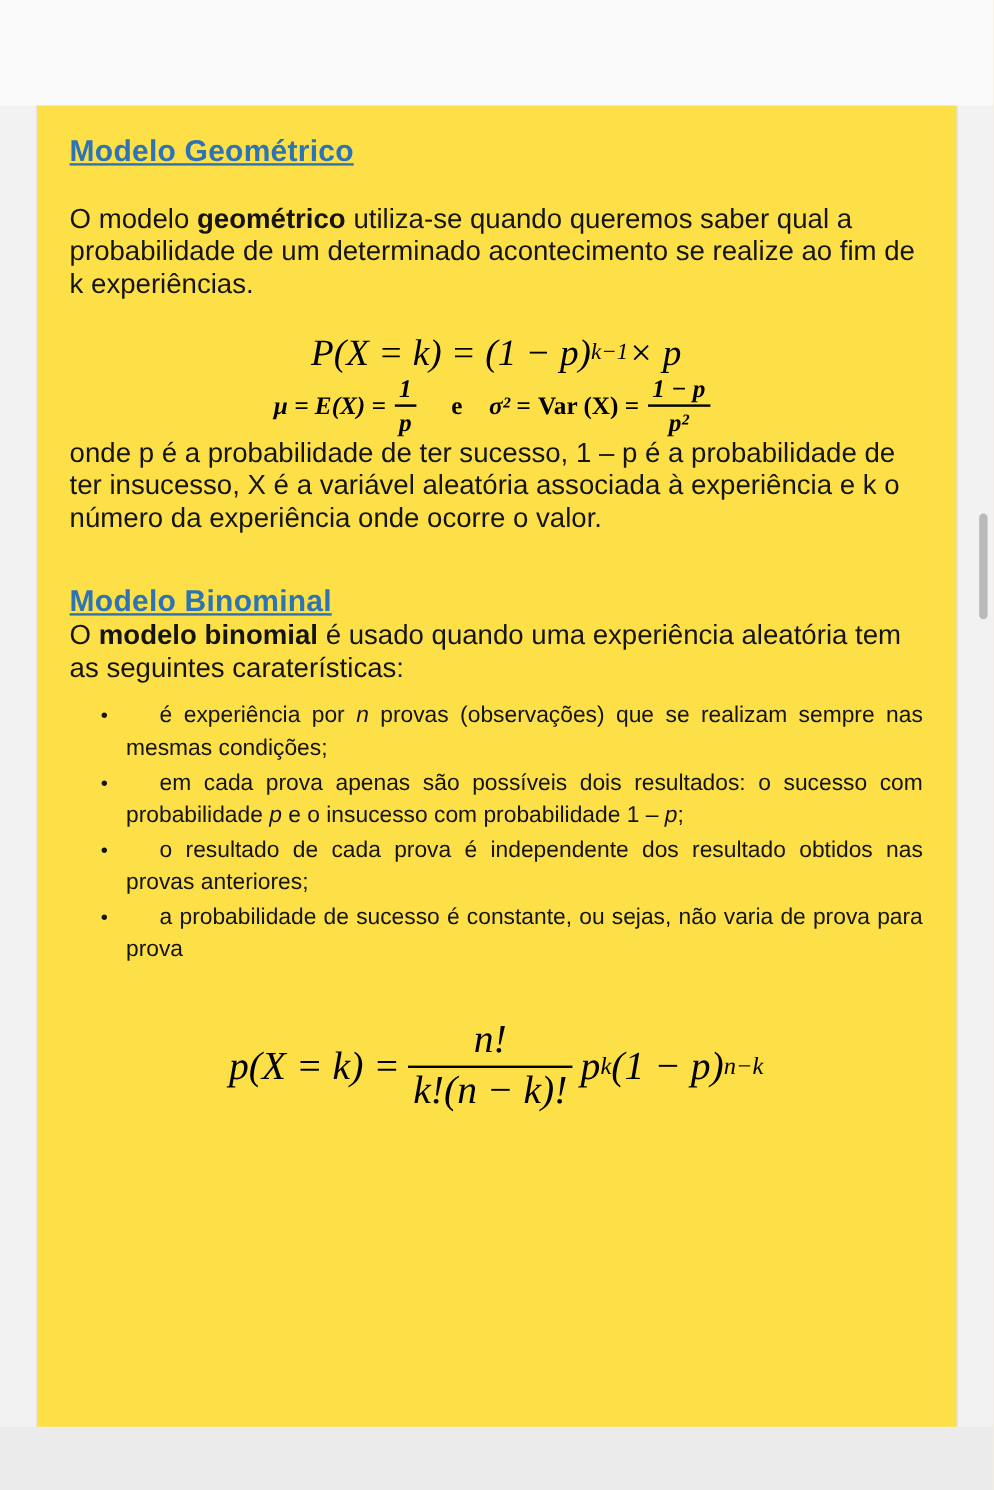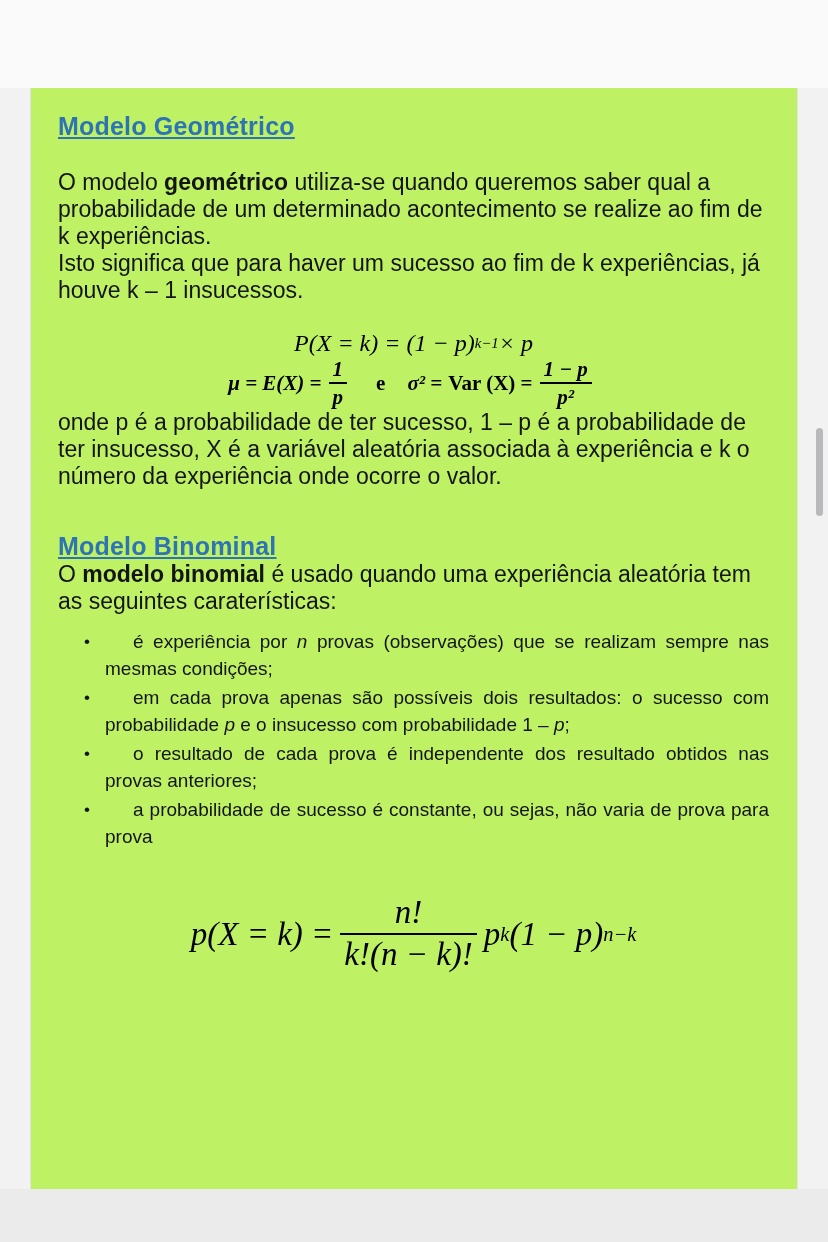--- a/index.html
+++ b/index.html
@@ -2,39 +2,39 @@
 <html><head>
 <meta charset="utf-8">
 <style>
   html,body{margin:0;padding:0;}
   body{font-family:"Liberation Sans",sans-serif;background:#f2f2f3;}
   .viewport{position:relative;width:828px;height:1242px;overflow:hidden;background:#f2f2f3;margin:0 auto;}
   .top-strip{position:absolute;left:0;top:0;width:828px;height:88px;background:#fafafa;}
   .bottom-strip{position:absolute;left:0;top:1189px;width:828px;height:53px;background:#ebebec;}
   .sheet{
     position:absolute;left:30px;top:88px;width:768px;height:1101px;
-    background:#bef264;border-left:1px solid #e3e3e3;border-right:1px solid #e3e3e3;
+    background:#fde047;border-left:1px solid #e3e3e3;border-right:1px solid #e3e3e3;
     box-sizing:border-box;padding:24px 28px 0 27px;color:#1a1a1a;
   }
   h2.doc-heading{
     margin:0;font-size:25px;font-weight:bold;color:#2e74b5;
     text-decoration:underline;letter-spacing:0.2px;
   }
   h2.second{margin-top:42px;}
   p.body{margin:0;font-size:23px;line-height:27px;color:#141414;}
   p.first{margin-top:28px;}
   .b{font-weight:bold;}
   .it{font-style:italic;}
   .up{font-style:normal;text-align:right;}
   
   .formula{
     display:flex;justify-content:center;align-items:center;
     font-family:"Liberation Serif",serif;color:#000;
   }
-  .f1{margin-top:26px;font-size:24px;font-style:italic;justify-content:center;}
+  .f1{margin-top:26px;font-size:31px;font-style:italic;justify-content:center;}
   .f1 sup{font-size:0.62em;font-style:italic;}
   .f2{font-size:21px;font-weight:bold;}
   .f2 .conj{margin:0 22px;font-style:normal;font-weight:bold;}
   .f2 .gap{width:6px;display:inline-block;}
   .f3{margin-top:44px;font-size:33px;font-style:italic;}
   .f3 sup{font-size:0.62em;}
   .frac{
     display:inline-flex;flex-direction:column;text-align:center;
     vertical-align:middle;margin:0 7px;line-height:1.15;
   }
@@ -67,21 +67,20 @@
   <div class="bottom-strip"></div>
 
   <div class="sheet">
 
     <h2 class="doc-heading">
       <span>Modelo Geométrico</span>
     </h2>
 
     <p class="body first"><span>O modelo </span><span class="b">geométrico</span><span> utiliza-se quando queremos saber qual a probabilidade de um determinado acontecimento se realize ao fim de k experiências.</span></p>
 
-    <p class="body"><span> Isto significa que para haver um sucesso ao fim de k experiências, já houve k – 1 insucessos.</span></p>
 
     <div class="formula f1">
       <span>P(X = k) = (1 − p)</span>
         <sup>k−1</sup>
         <span> × p</span>
     </div>
 
     <div class="formula f2">
       <span class="it">μ = E(X) =</span>
       <span class="frac">

